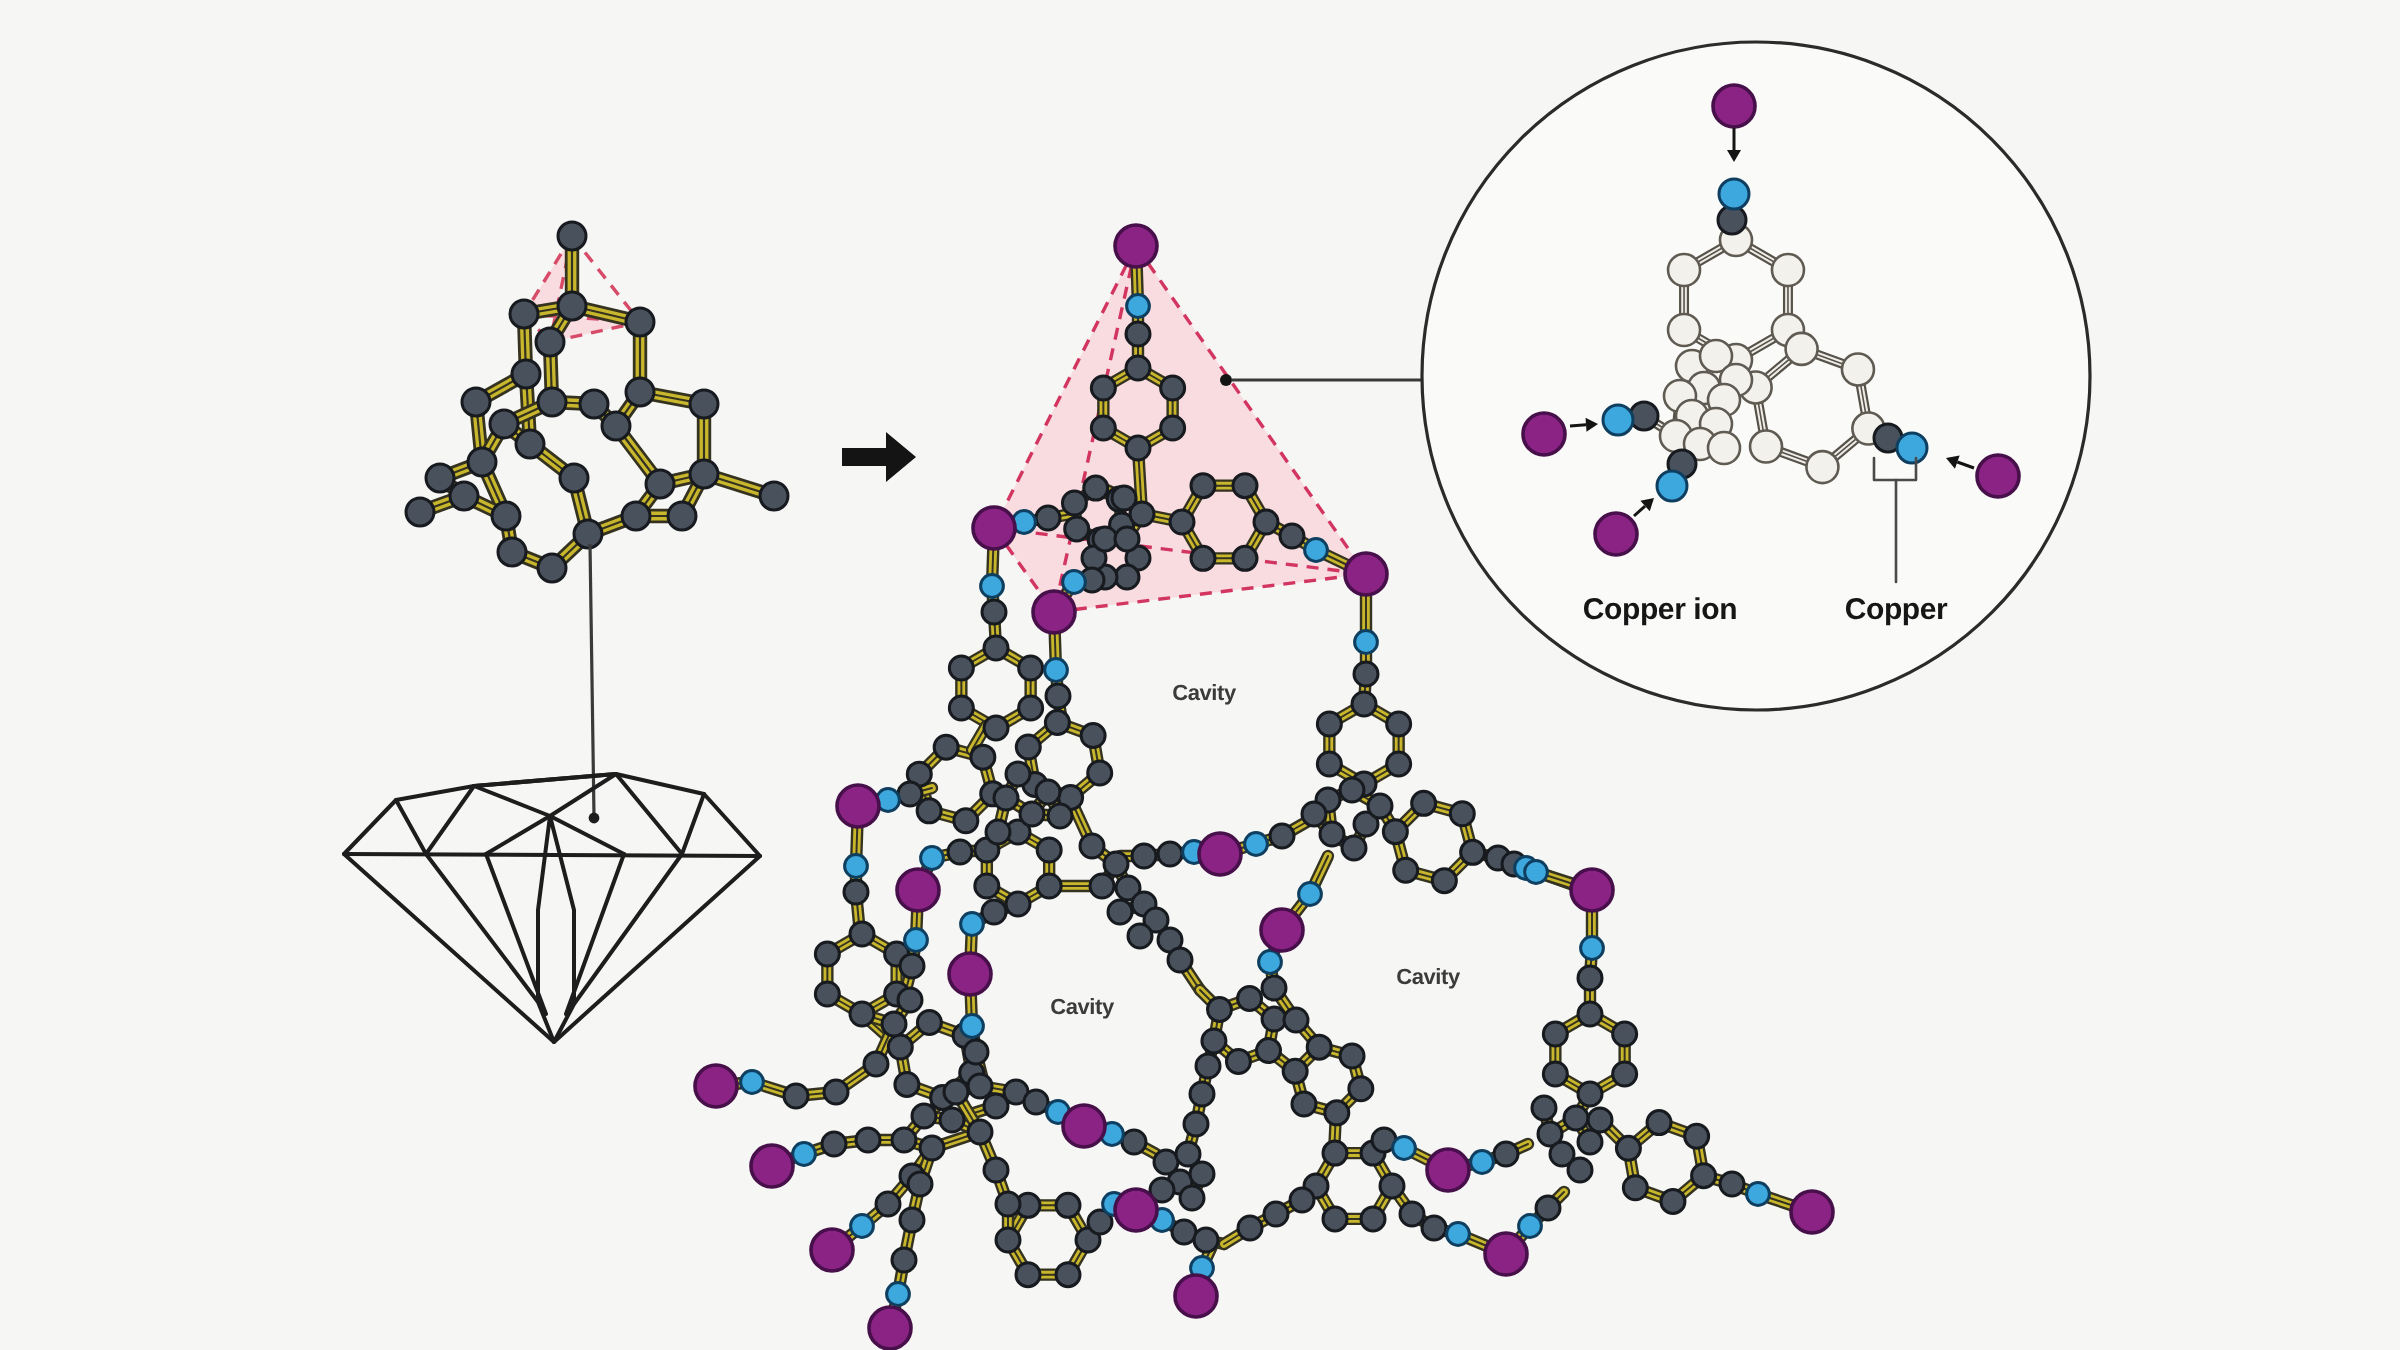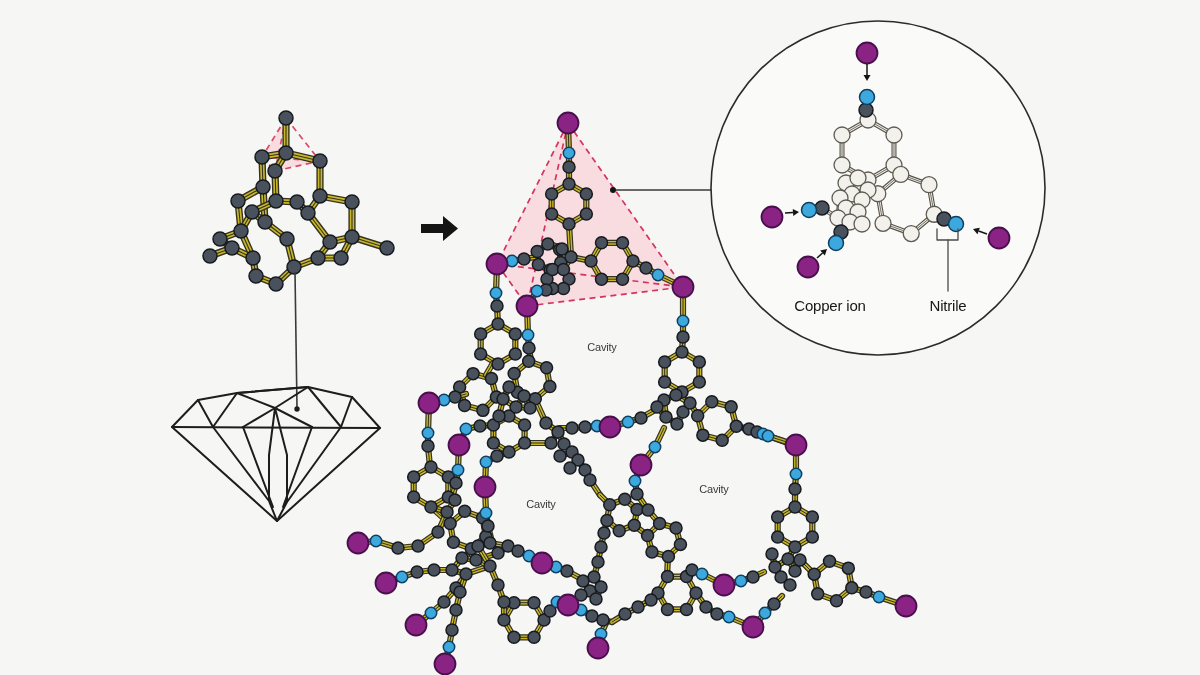--- a/index.html
+++ b/index.html
@@ -1,20 +1,20 @@
 <!DOCTYPE html>
 <html><head>
 <meta charset="utf-8">
 <style>
   html,body{margin:0;padding:0;}
   body{font-family:"Liberation Sans","DejaVu Sans",sans-serif;}
   #stage{position:relative;width:1200px;height:675px;overflow:hidden;}
   #canvas-svg{position:absolute;left:0;top:0;}
   .diagram-label{position:absolute;transform:translate(-50%,-50%);white-space:nowrap;
-    letter-spacing:-0.2px;user-select:none;}
+    letter-spacing:-0.2px;user-select:none;font-weight:bold;}
   .cavity-label{font-size:11px;color:#3b3b3b;}
   .inset-label{font-size:15px;color:#161616;}
 </style>
 </head>
 <body>
 
 <div id="stage" style="background: rgb(246, 246, 244);">
   <svg id="canvas-svg" width="1200" height="675" viewBox="0 0 1200 675" xmlns="http://www.w3.org/2000/svg">
       <g>
         <polygon points="286,118 262,157 320,161 275,171" fill="#f9d7dc" fill-opacity="0.85"></polygon>
@@ -1503,14 +1503,14 @@
         <polygon points="827,249 824.8816116831955,255.61531790159978 820.1988585618384,250.4122588778696" fill="#141414"></polygon>
         <line x1="987" y1="234" x2="978.650451469569" y2="231.01801838198892" stroke="#141414" stroke-width="1.5"></line>
         <polygon points="973,229 979.8276288590625,227.721921691407 977.4732740800755,234.31411507257084" fill="#141414"></polygon>
       </g>
     </svg>
 
   <div class="diagram-label cavity-label" style="left: 602px; top: 347px;">Cavity</div>
   <div class="diagram-label cavity-label" style="left: 541px; top: 504px;">Cavity</div>
   <div class="diagram-label cavity-label" style="left: 714px; top: 489px;">Cavity</div>
   <div class="diagram-label inset-label" style="left: 830px; top: 305px;">Copper ion</div>
-  <div class="diagram-label inset-label" style="left: 948px; top: 305px;">Nitrile</div>
+  <div class="diagram-label inset-label" style="left: 948px; top: 305px;">Copper</div>
 </div>
 
 </body></html>

